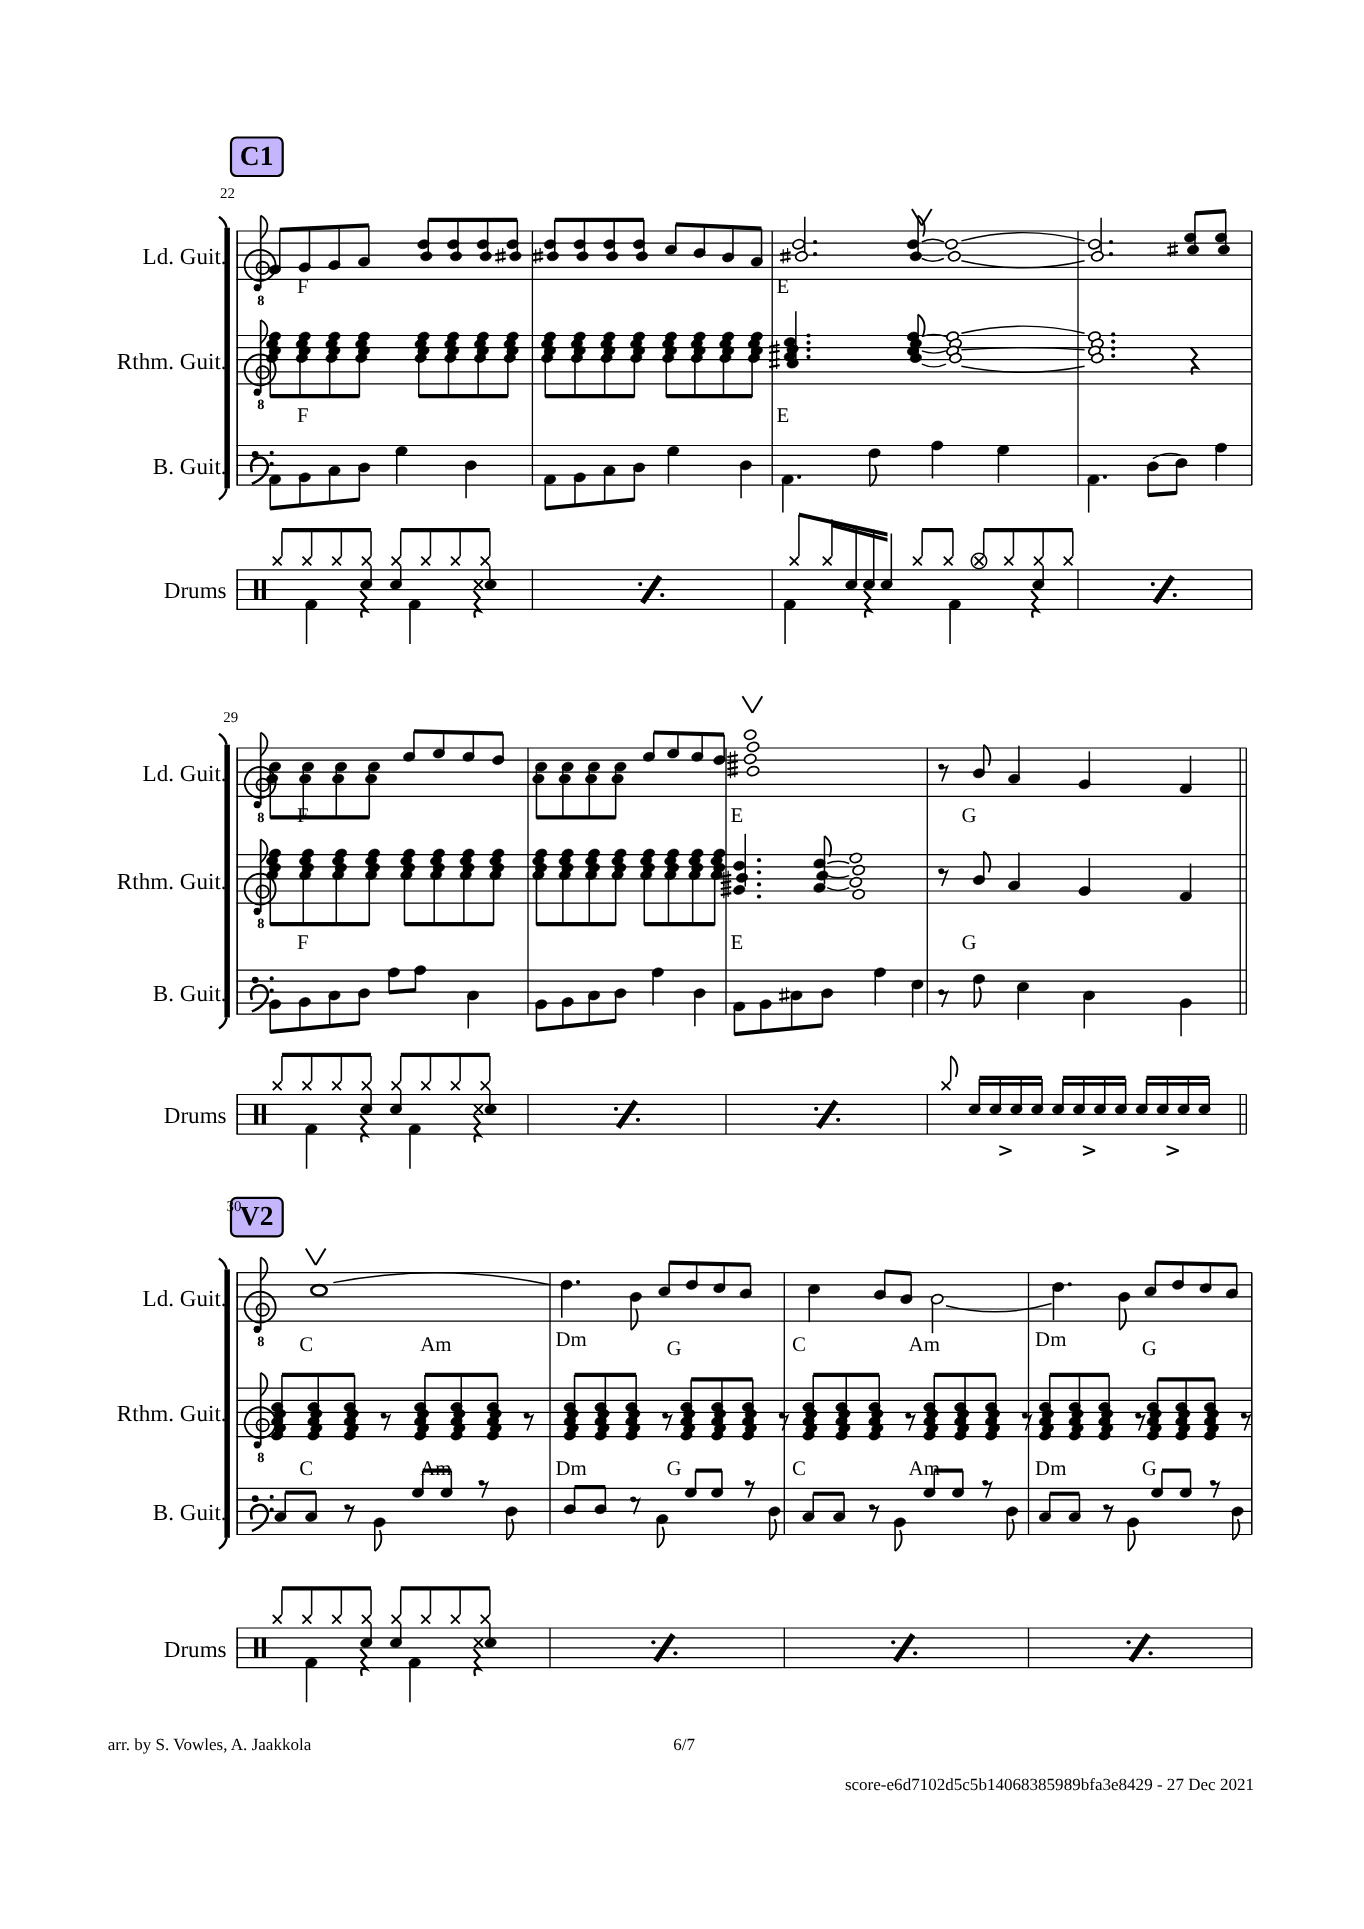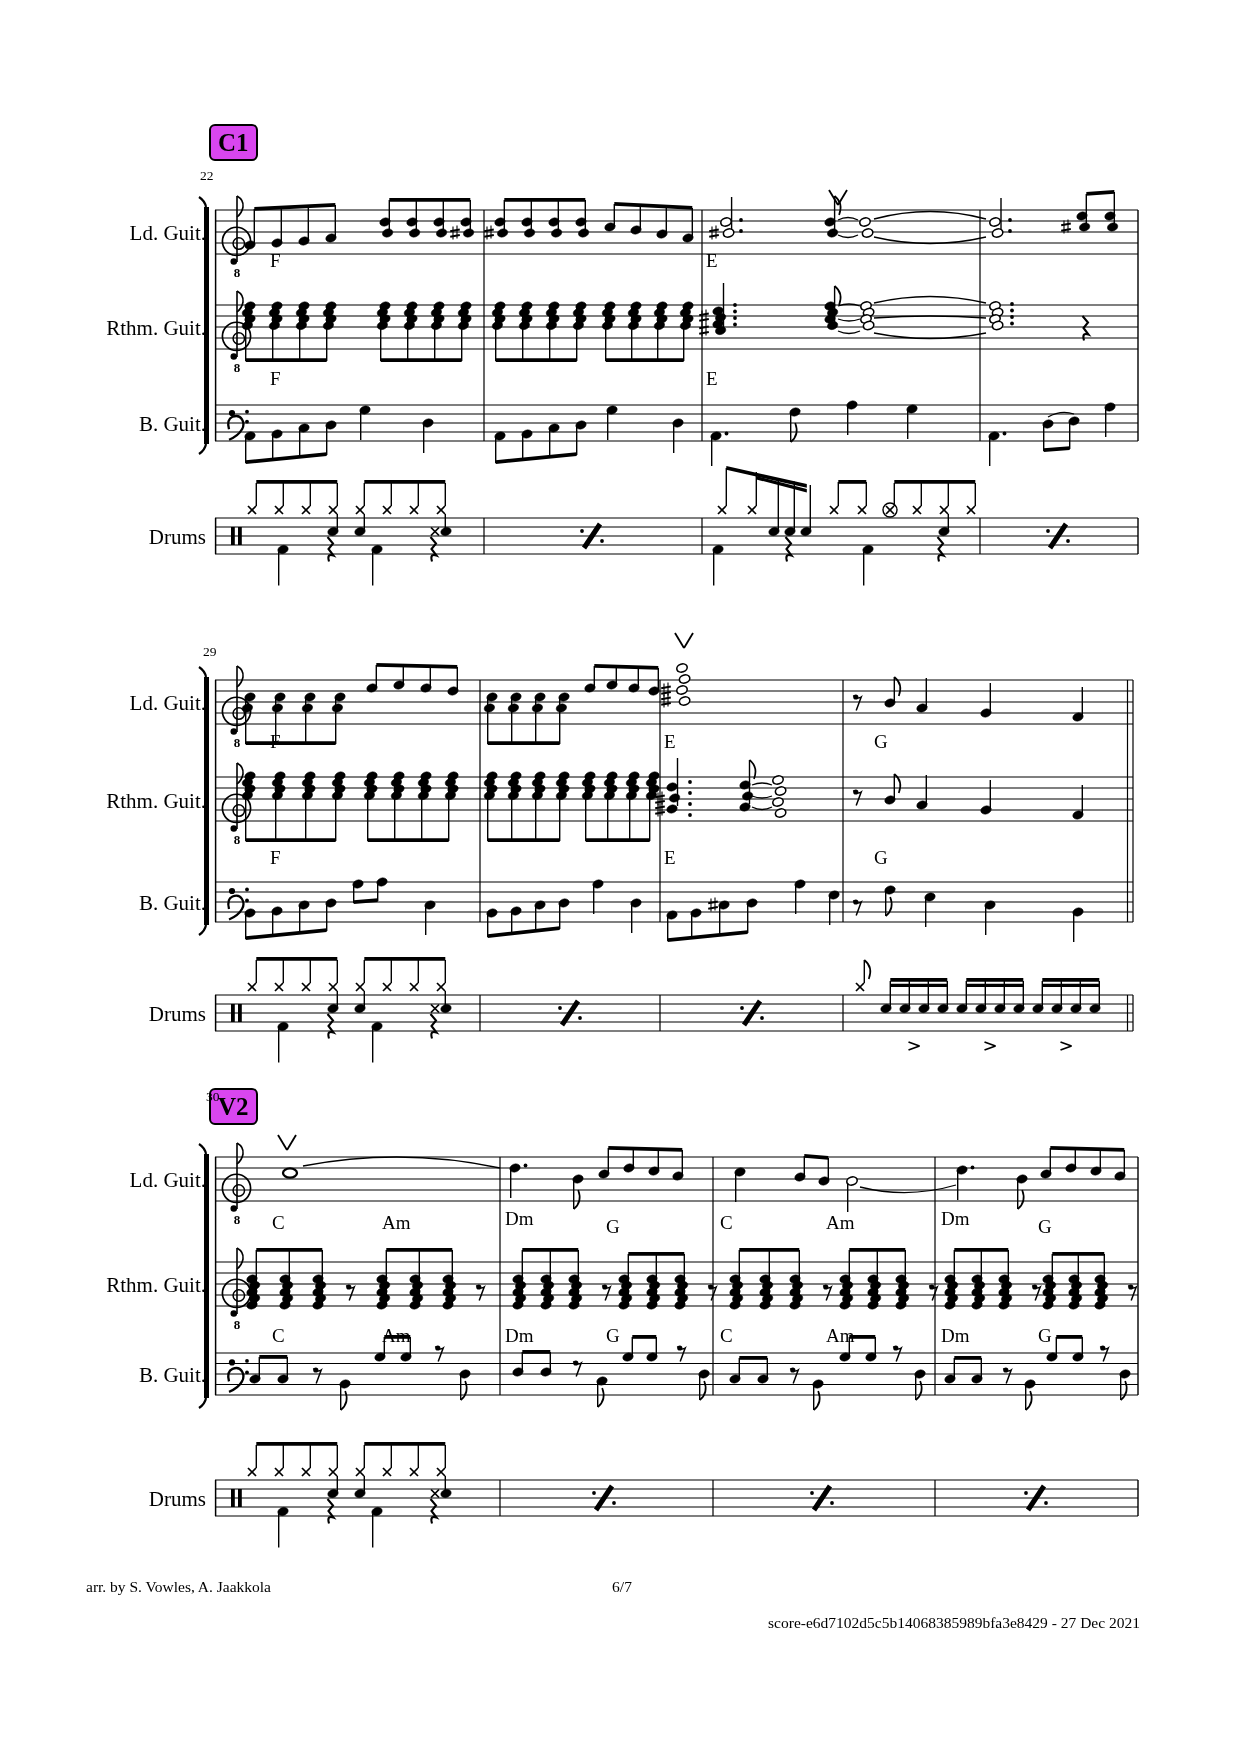--- a/index.html
+++ b/index.html
@@ -3,21 +3,21 @@
 <meta charset="utf-8">
 <style>
   html,body{margin:0;padding:0;background:#e8e8e8;}
   .page{position:relative;width:1240px;height:1754px;background:#ffffff;margin:0 auto;
         font-family:"Liberation Serif",serif;color:#000;overflow:hidden;}
   svg.notation{position:absolute;left:0;top:0;}
   .lbl{position:absolute;left:58px;width:148px;text-align:right;font-size:21px;}
   .ch{position:absolute;font-size:19px;}
   .mn{position:absolute;font-size:13.5px;font-family:Liberation Serif, serif;}
   .mark{position:absolute;border:2.4px solid #000;border-radius:6px;padding:0 7px;
-        font-size:25px;font-weight:bold;line-height:33px;background:#d946ef;}
+        font-size:25px;font-weight:bold;line-height:33px;background:#c4b5fd;}
   .ft{position:absolute;font-size:15.5px;}
   .ft.center{width:140px;text-align:center;}
   .ft.right{width:460px;text-align:right;margin-top:36px;}
 </style>
 </head>
 <body>
 
 <div class="page">
 
   <svg class="notation" id="score-svg" width="1240" height="1754" viewBox="0 0 1240 1754">
@@ -1257,16 +1257,16 @@
 
   <span class="ch" style="left:272px;top:1325px">C</span>
   <span class="ch" style="left:382px;top:1325px">Am</span>
   <span class="ch" style="left:505px;top:1325px">Dm</span>
   <span class="ch" style="left:606px;top:1325px">G</span>
   <span class="ch" style="left:720px;top:1325px">C</span>
   <span class="ch" style="left:826px;top:1325px">Am</span>
   <span class="ch" style="left:941px;top:1325px">Dm</span>
   <span class="ch" style="left:1038px;top:1325px">G</span>
 
-  <span class="ft" style="left:86px;top:1578px">arr. by S. Vowles, A. Jaakkola</span>
+  <span class="ft" style="left:98px;top:1578px">arr. by S. Vowles, A. Jaakkola</span>
   <span class="ft center" style="left:552px;top:1578px">6/7</span>
   <span class="ft right" style="left:680px;top:1578px">score-e6d7102d5c5b14068385989bfa3e8429 - 27 Dec 2021</span>
 </div>
 
 </body></html>

